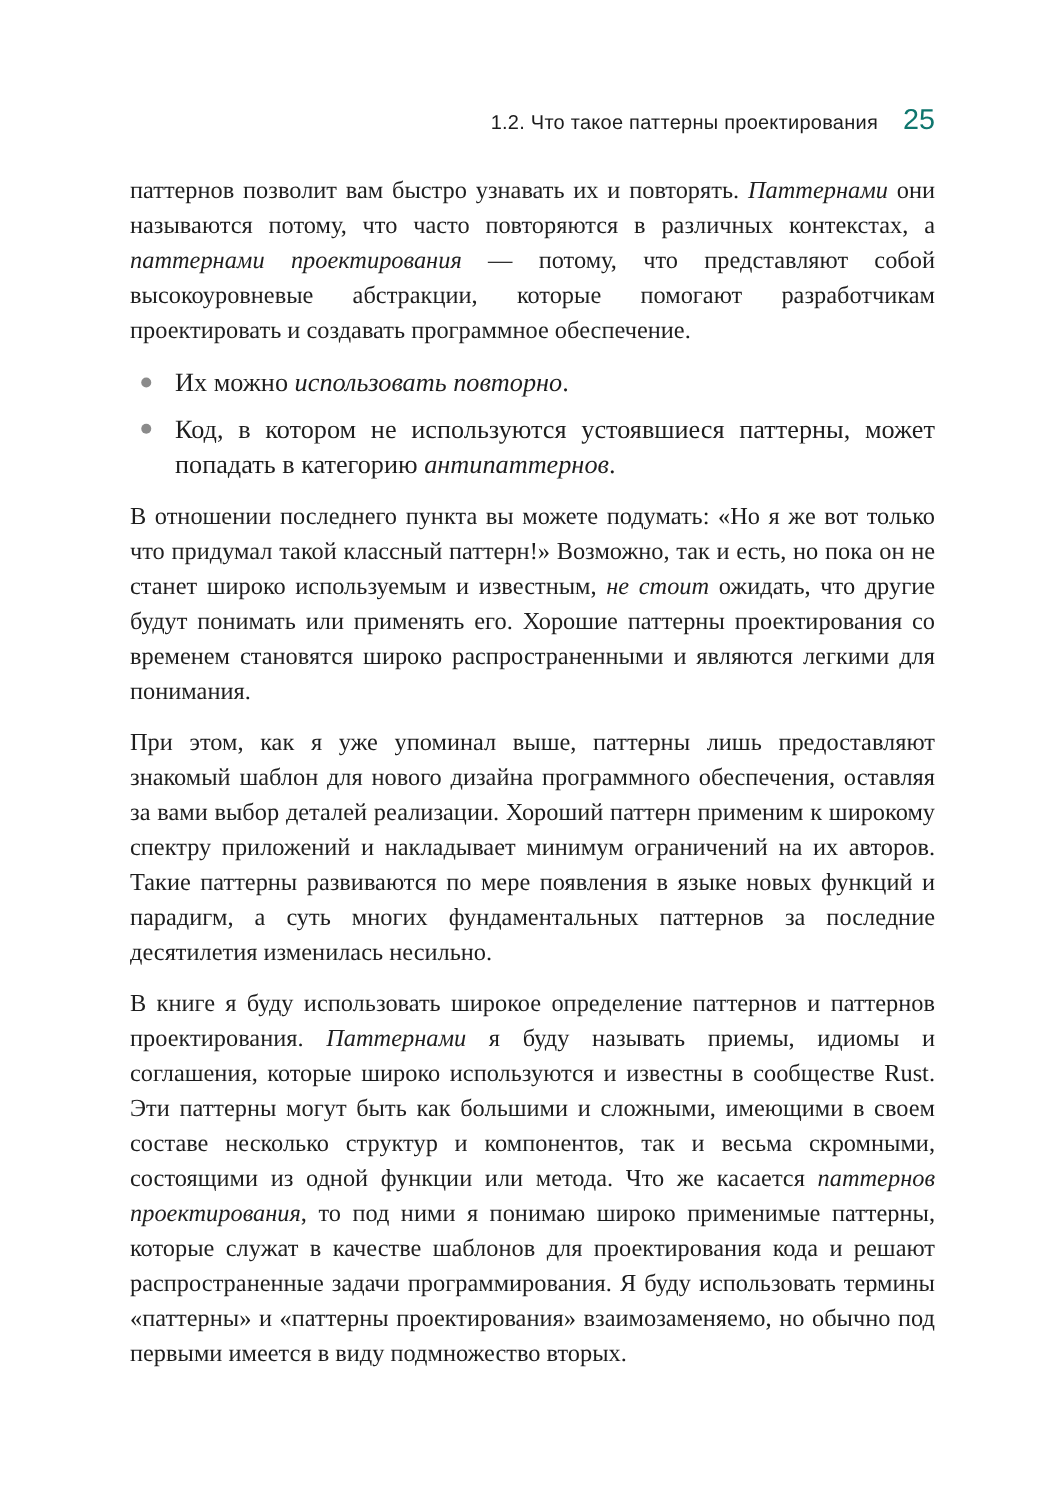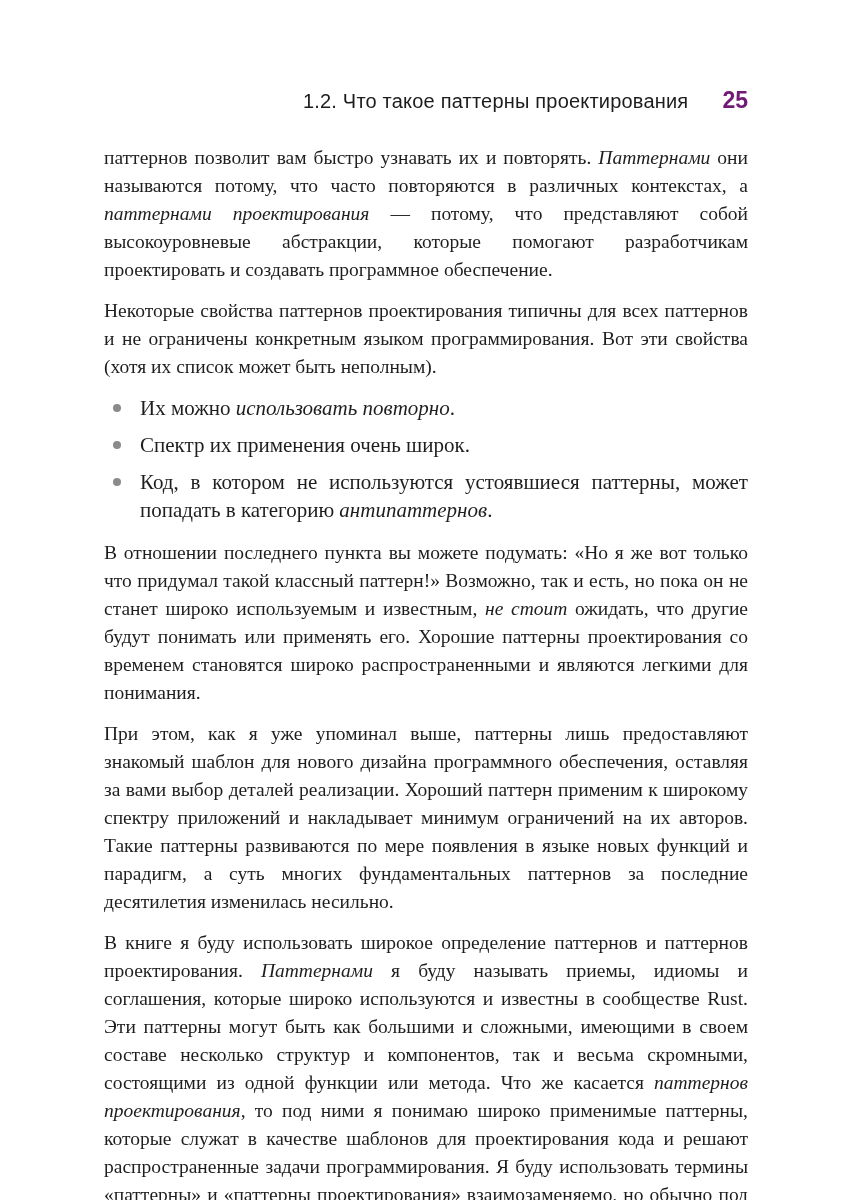--- a/index.html
+++ b/index.html
@@ -23,31 +23,31 @@
     width: 644px;
   }
   .running-head {
     display: flex;
     justify-content: flex-end;
     align-items: baseline;
     font-family: "Liberation Sans", "DejaVu Sans", sans-serif;
     margin-bottom: 30px;
   }
   .running-head .section-title {
-    font-size: 20px;
+    font-size: 16px;
     font-weight: 400;
     color: #1c1c1c;
     letter-spacing: 0.2px;
     margin-top: 20px;
   }
   .running-head .page-number {
     font-size: 23px;
-    font-weight: 700;
-    color: #701a75;
-    margin-left: 34px;
+    font-weight: 400;
+    color: #0f766e;
+    margin-left: 20px;
   }
   .body-text p {
     margin: 0 0 13px 0;
     font-size: 19.5px;
     line-height: 28px;
     text-align: justify;
   }
   .body-text p:last-child { margin-bottom: 0; }
   em { }
   ul.bullets {
@@ -80,25 +80,23 @@
 <div class="page">
   <div class="content">
 
     <div class="running-head">
       <span class="section-title">1.2. Что такое паттерны проектирования</span>
       <span class="page-number">25</span>
     </div>
 
     <div class="body-text">
       <p><span>паттернов позволит вам быстро узнавать их и повторять. </span><em>Паттернами</em><span> они называются потому, что часто повторяются в различных контекстах, а </span><em>паттернами проектирования</em><span> — потому, что представляют собой высокоуровневые абстракции, которые помогают разработчикам проектировать и создавать программное обеспечение.</span></p>
-      <p><span>Некоторые свойства паттернов проектирования типичны для всех паттернов и не ограничены конкретным языком программирования. Вот эти свойства (хотя их список может быть неполным).</span></p>
 
       <ul class="bullets">
         <li><span>Их можно </span><em>использовать повторно</em><span>.</span></li>
-        <li><span>Спектр их применения очень широк.</span></li>
         <li><span>Код, в котором не используются устоявшиеся паттерны, может попадать в категорию </span><em>антипаттернов</em><span>.</span></li>
       </ul>
 
       <p><span>В отношении последнего пункта вы можете подумать: «Но я же вот только что придумал такой классный паттерн!» Возможно, так и есть, но пока он не станет широко используемым и известным, </span><em>не стоит</em><span> ожидать, что другие будут понимать или применять его. Хорошие паттерны проектирования со временем становятся широко распространенными и являются легкими для понимания.</span></p>
       <p><span>При этом, как я уже упоминал выше, паттерны лишь предоставляют знакомый шаблон для нового дизайна программного обеспечения, оставляя за вами выбор деталей реализации. Хороший паттерн применим к широкому спектру приложений и накладывает минимум ограничений на их авторов. Такие паттерны развиваются по мере появления в языке новых функций и парадигм, а суть многих фундаментальных паттернов за последние десятилетия изменилась несильно.</span></p>
       <p><span>В книге я буду использовать широкое определение паттернов и паттернов проектирования. </span><em>Паттернами</em><span> я буду называть приемы, идиомы и соглашения, которые широко используются и известны в сообществе Rust. Эти паттерны могут быть как большими и сложными, имеющими в своем составе несколько структур и компонентов, так и весьма скромными, состоящими из одной функции или метода. Что же касается </span><em>паттернов проектирования</em><span>, то под ними я понимаю широко применимые паттерны, которые служат в качестве шаблонов для проектирования кода и решают распространенные задачи программирования. Я буду использовать термины «паттерны» и «паттерны проектирования» взаимозаменяемо, но обычно под первыми имеется в виду подмножество вторых.</span></p>
     </div>
 
   </div>
 </div>

